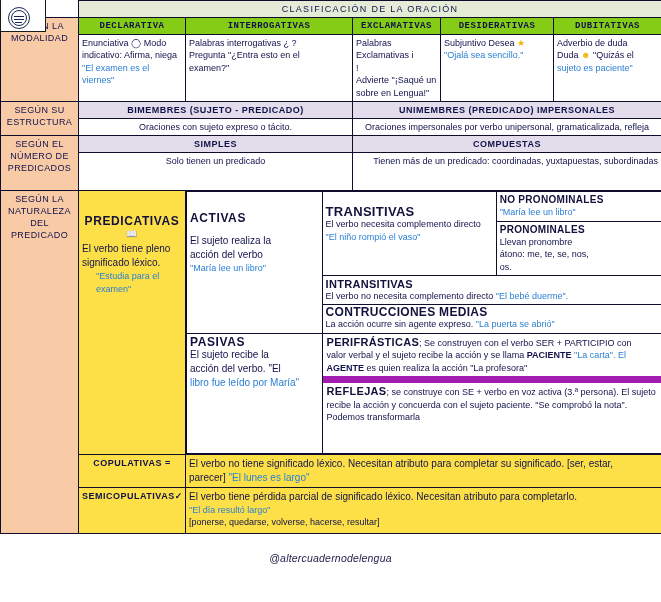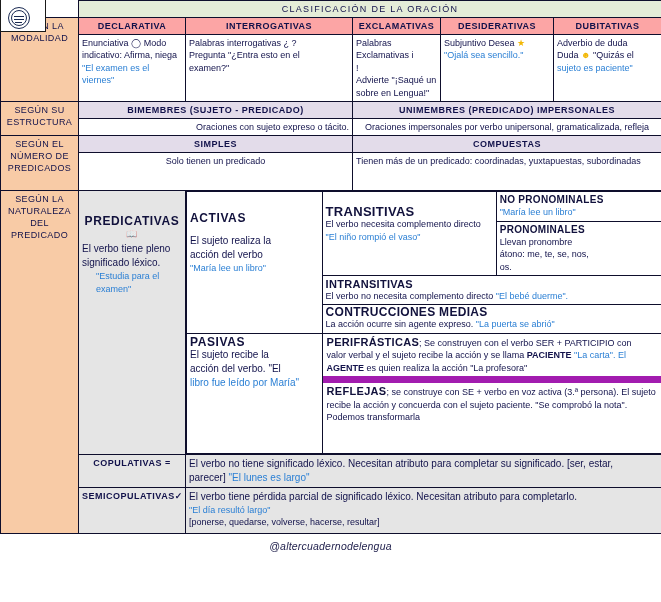--- a/index.html
+++ b/index.html
@@ -27,23 +27,23 @@
     vertical-align: top;
     padding: 2px 3px;
     font-size: 9px;
     line-height: 12px;
     color: #11114a;
   }
 
   
   .fill-title   { background: #e4ecd8; }
   .fill-peach   { background: #f8cba6; }
-  .fill-yellow  { background: #fca5a5; }
+  .fill-yellow  { background: #84cc16; font-family: Liberation Mono, monospace; }
   .fill-lilac   { background: #e3dcea; margin-left: 24px; }
-  .fill-green   { background: #e5e5e5; }
+  .fill-green   { background: #fde047; }
   .fill-white   { background: #ffffff; border-radius: 20px; }
 
   
   .title-cell {
     text-align: center;
     font-size: 17px;
     line-height: 30px;
     letter-spacing: 1.3px;
     font-weight: 400;
     color: #13133f;
@@ -129,21 +129,21 @@
   }
   #logo-badge .bar2 { top: 32px; }
   #logo-badge .bar3 { top: 35px; width:7px; left:14px; }
 
   
   #footer {
     text-align: center;
     font-size: 10.5px;
     font-style: italic;
     color: #22224e;
-    padding-top: 6px;
+    padding-top: 18px;
     letter-spacing: .2px;
   }
 
   .emoji { font-size: 9px; }
   .star  { color: #f2b705; }
 </style>
 </head>
 <body>
 
 <div id="page">
@@ -229,42 +229,42 @@
 
     <tr>
       <td class="fill-peach rowhead" rowspan="2">
         <div>SEGÚN SU</div>
         <div>ESTRUCTURA</div>
       </td>
       <td class="fill-lilac centerhead" colspan="2">BIMEMBRES (SUJETO - PREDICADO)</td>
       <td class="fill-lilac centerhead" colspan="3">UNIMEMBRES (PREDICADO) IMPERSONALES</td>
     </tr>
     <tr>
-      <td class="fill-white tight" colspan="2" style="text-align:right">
+      <td class="fill-white tight" colspan="2" style="text-align:center">
         <span class="body-txt">Oraciones con sujeto expreso o tácito.</span>
       </td>
       <td class="fill-white tight" colspan="3" style="text-align:center">
         <span class="body-txt">Oraciones impersonales por verbo unipersonal, gramaticalizada, refleja</span>
       </td>
     </tr>
 
     <tr>
       <td class="fill-peach rowhead" rowspan="2">
         <div>SEGÚN EL</div>
         <div>NÚMERO DE</div>
         <div>PREDICADOS</div>
       </td>
       <td class="fill-lilac centerhead" colspan="2">SIMPLES</td>
       <td class="fill-lilac centerhead" colspan="3">COMPUESTAS</td>
     </tr>
     <tr>
       <td class="fill-white tight" colspan="2" style="text-align:center;height:38px">
         <span class="body-txt">Solo tienen un predicado</span>
       </td>
-      <td class="fill-white tight" colspan="3" style="text-align:left">
+      <td class="fill-white tight" colspan="3" style="text-align:right">
         <span class="body-txt">Tienen más de un predicado: coordinadas, yuxtapuestas, subordinadas</span>
       </td>
     </tr>
 
     <tr>
       <td class="fill-peach rowhead" rowspan="3">
         <div>SEGÚN LA</div>
         <div>NATURALEZA</div>
         <div>DEL</div>
         <div>PREDICADO</div>

